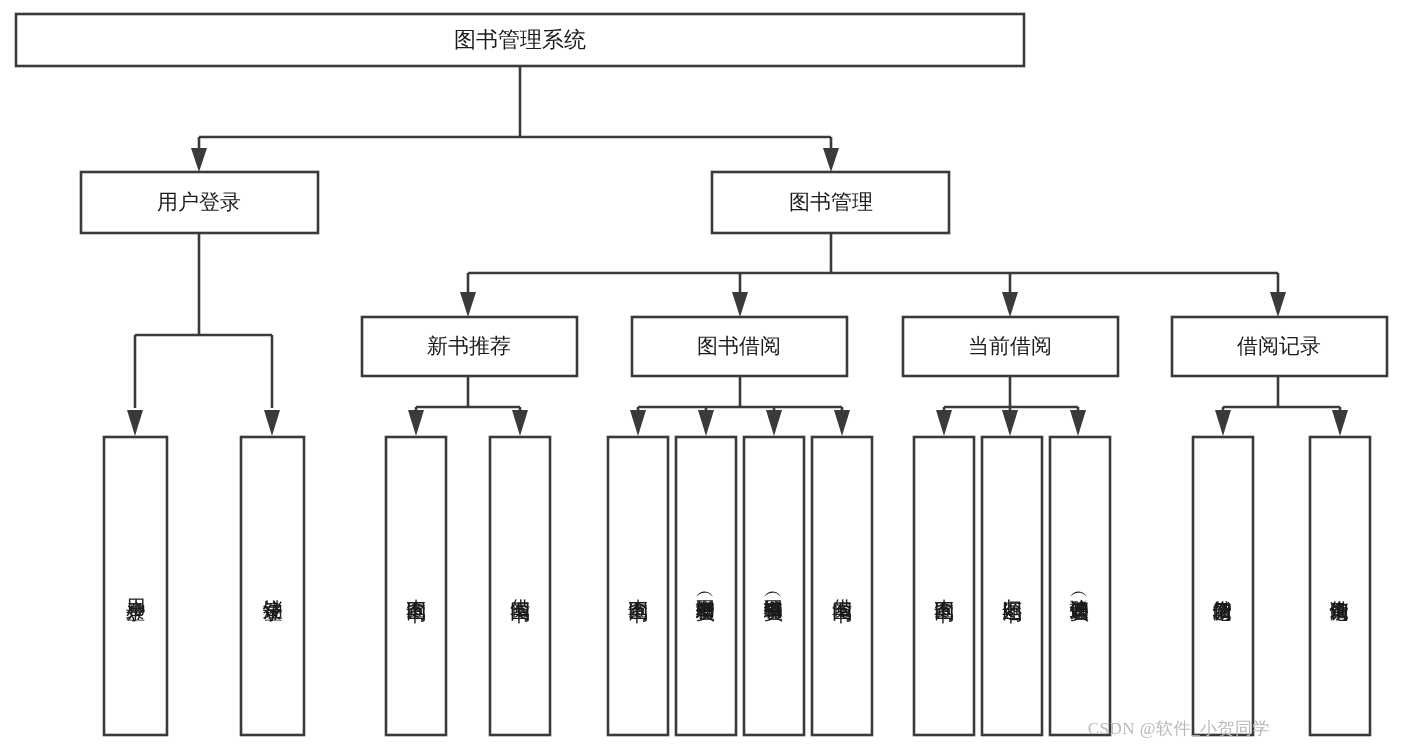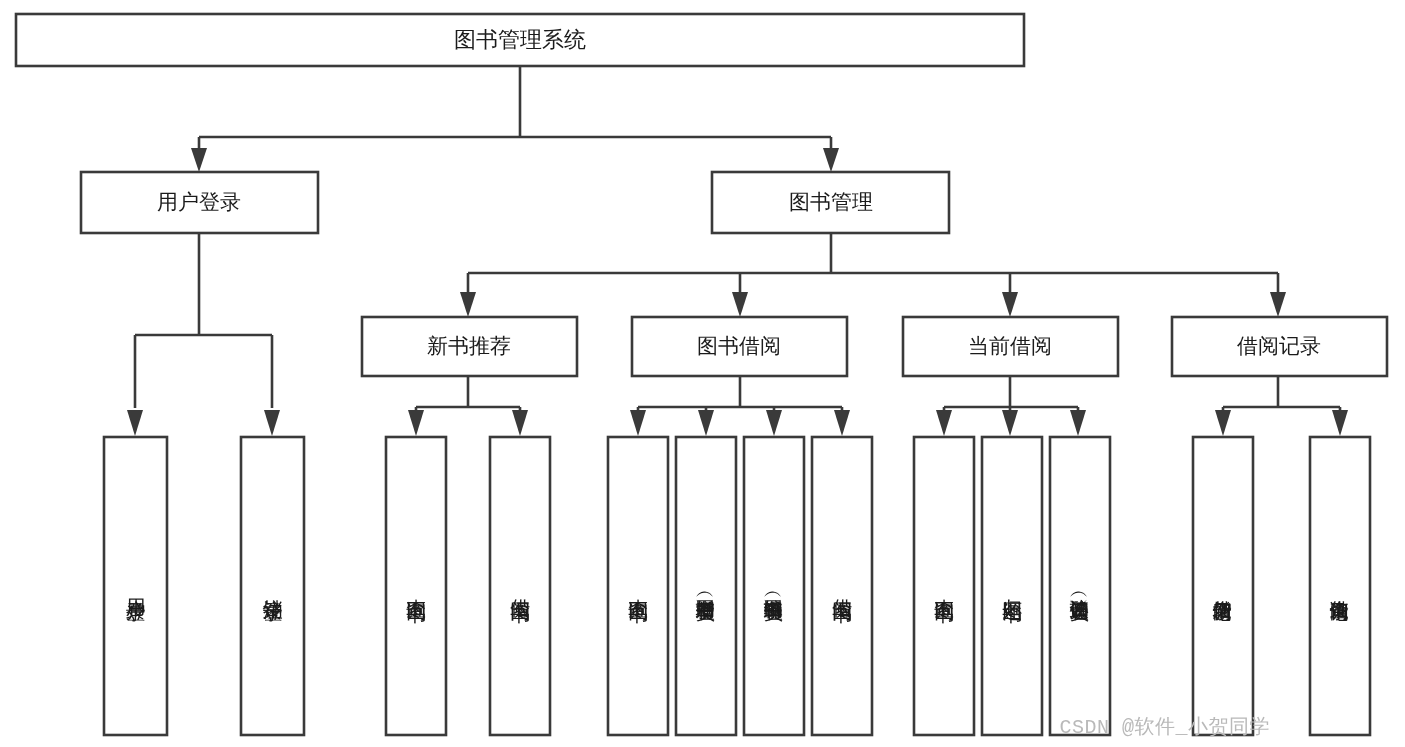--- a/index.html
+++ b/index.html
@@ -69,22 +69,22 @@
     overflow: hidden;
   }
   .v-label-wrap.tall {
     font-size: 19px;
     letter-spacing: 0.5px;
   }
   #watermark {
     position: absolute;
     right: 10px;
     bottom: 7px;
-    font-family: Liberation Mono, monospace;
-    font-size: 20px;
+    font-family: Liberation Serif, serif;
+    font-size: 17px;
     color: #b9b9b9;
     letter-spacing: 0.5px;
     white-space: nowrap;
     pointer-events: none;
   }
 </style>
 </head>
 <body>
 
 <div id="diagram-root">

